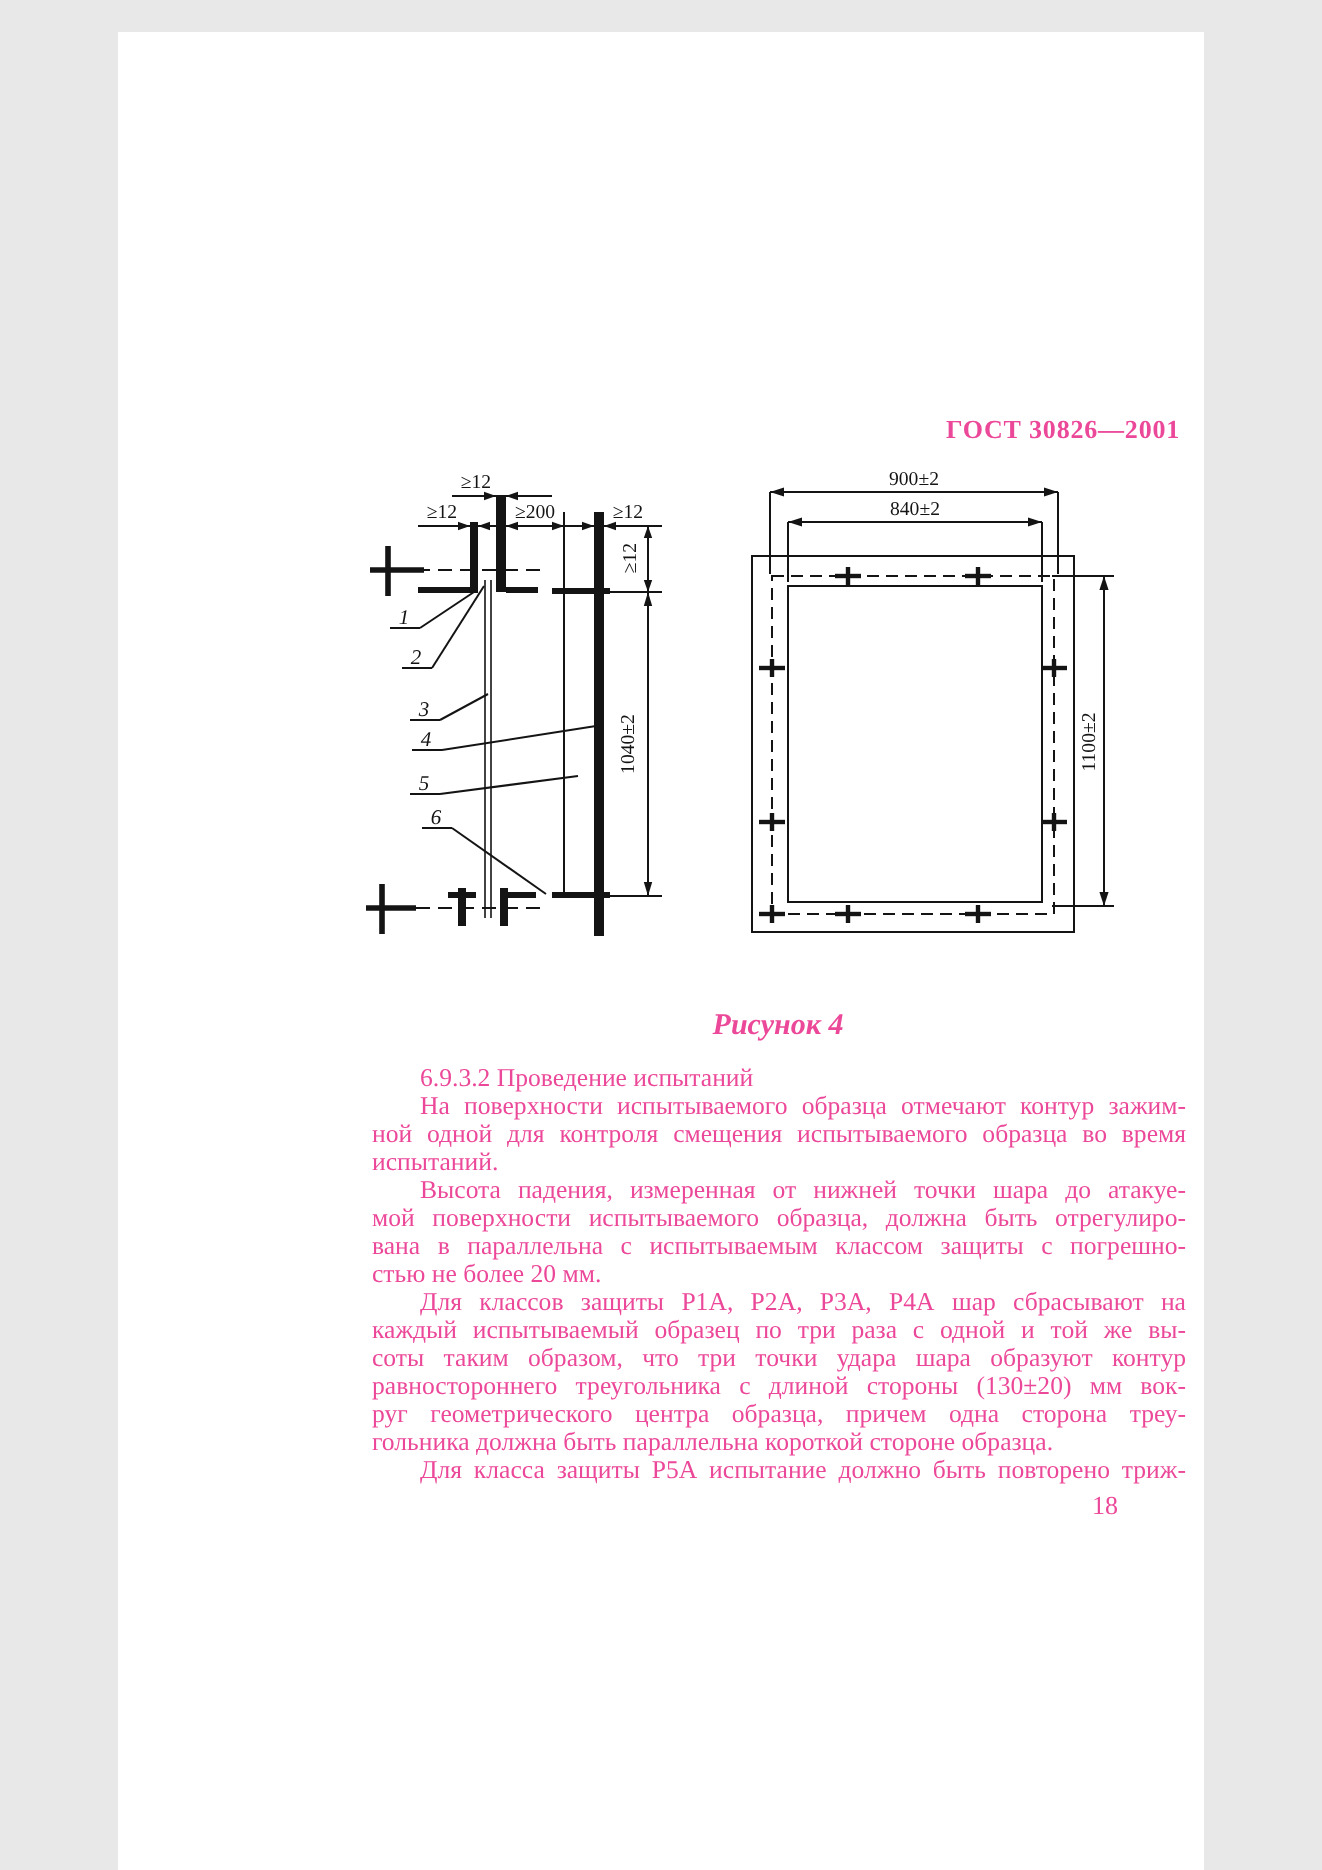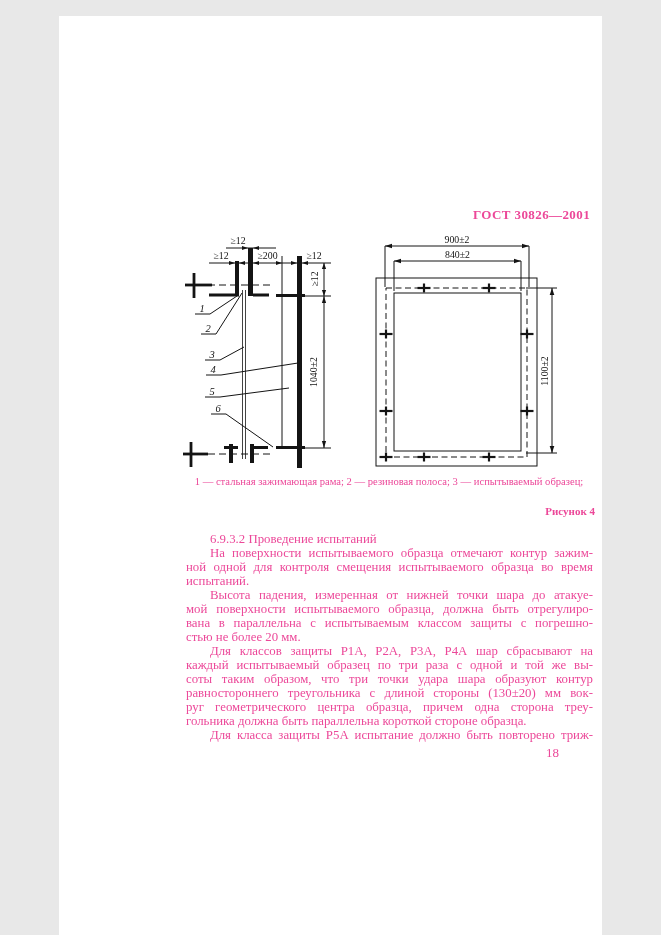--- a/index.html
+++ b/index.html
@@ -21,21 +21,21 @@
   svg .crs { stroke:#141414; stroke-width:2.2; }
   svg text { font-family:"Liberation Serif", serif; font-size:9.8px; fill:#141414; }
   svg text.callout { font-style:italic; font-size:10.5px; }
   svg .arr { fill:#141414; stroke:none; }
   .caption {
     position:absolute; left:124px; top:459px; width:412px;
     text-align:center; font-size:10.6px; line-height:13.5px;
   }
   .fig-label {
     position:absolute; left:124px; top:489px; width:412px;
-    text-align:right; font-weight:bold; font-size:11px;
+    text-align:center; font-weight:bold; font-style:italic; font-size:15px;
   }
   .bodytext {
     position:absolute; left:127px; top:516px; width:407px;
     font-size:12.8px; line-height:14px;
   }
   .h-line { text-indent:24px; }
   .bline  { white-space:nowrap; text-align-last:justify; }
   .bline.indent { text-indent:24px; }
   .bline.last   { text-align-last:left; }
   .pagenum { position:absolute; left:487px; top:729px; font-size:13px; }
@@ -181,21 +181,20 @@
       <polygon class="arr" points="188,222 185.7,215 190.3,215"></polygon>
     </g>
     <g>
       <text x="93" y="11.5" text-anchor="middle">900±2</text>
       <text x="93.5" y="26.5" text-anchor="middle">840±2</text>
       <text transform="translate(183.5,140) rotate(-90)" text-anchor="middle">1100±2</text>
     </g>
   </svg>
 
   <div class="caption">
-    <div>1 — стальная зажимающая рама; 2 — резиновая полоса; 3 — испытываемый образец;</div>
   </div>
 
   <div class="fig-label">Рисунок 4</div>
 
   <div class="bodytext">
     <div class="h-line">6.9.3.2 Проведение испытаний</div>
     <div class="bline indent">На поверхности испытываемого образца отмечают контур зажим-</div>
     <div class="bline">ной одной для контроля смещения испытываемого образца во время</div>
     <div class="bline last">испытаний.</div>
     <div class="bline indent">Высота падения, измеренная от нижней точки шара до атакуе-</div>

